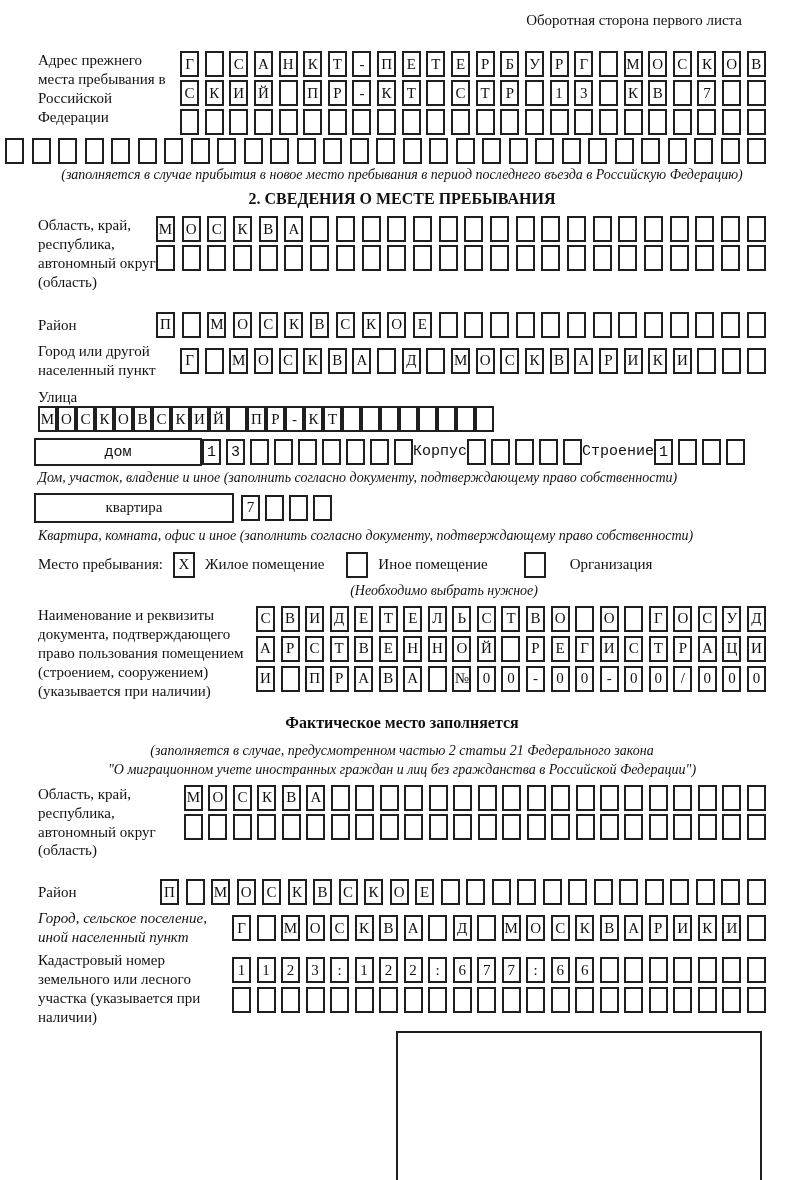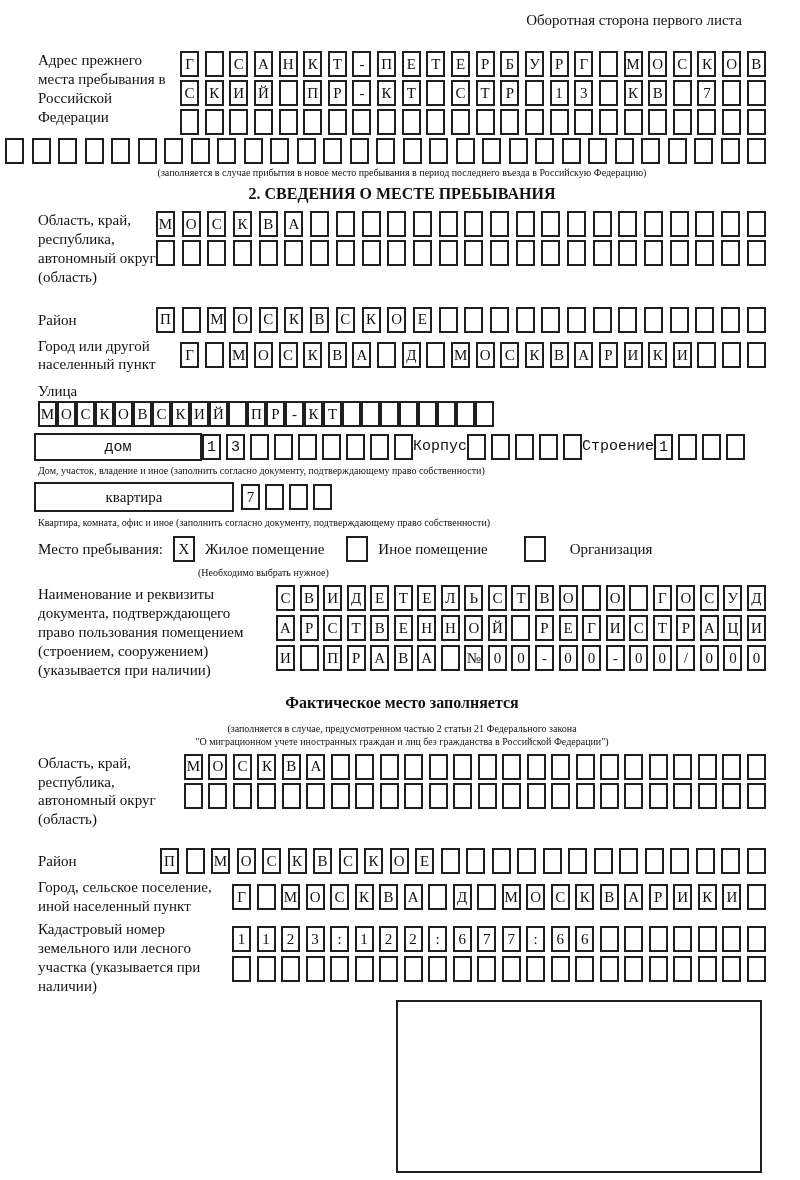--- a/index.html
+++ b/index.html
@@ -26,21 +26,21 @@
     display: flex; align-items: center; justify-content: center;
     font-size: 15px; line-height: 1;
   }
 
   .widebox {
     border: 2px solid #1f1f1f; background: #fff;
     display: flex; align-items: center; justify-content: center;
     font-size: 15px; flex-shrink: 0;
   }
 
-  .caption { font-size: 10px; line-height: 1.3; }
+  .caption { font-size: 14px; line-height: 1.3; font-style: italic; }
   .caption-center { text-align: center; }
 
   .sec-title { text-align: center; font-weight: bold; font-size: 16px; }
 
   .chk {
     width: 22px; height: 26px; border: 2px solid #1f1f1f;
     display: flex; align-items: center; justify-content: center;
     font-size: 15px; flex-shrink: 0;
   }
 
@@ -369,23 +369,23 @@
 
   <div style="display:flex; align-items:center; gap:10px; margin-top:7px;">
     <div class="flabel">Место пребывания:</div>
     <div class="chk">X</div>
     <div class="flabel">Жилое помещение</div>
     <div class="chk" style="margin-left:12px;"></div>
     <div class="flabel">Иное помещение</div>
     <div class="chk" style="margin-left:26px;"></div>
     <div class="flabel" style="margin-left:14px;">Организация</div>
   </div>
-  <div class="caption" style="width:340px; margin-left:160px; text-align:left; margin-top:4px;">(Необходимо выбрать нужное)</div>
-
-  <div class="fline" style="margin-top:6px;gap:20px;">
+  <div class="caption" style="width:340px; margin-left:160px; text-align:right; margin-top:4px;">(Необходимо выбрать нужное)</div>
+
+  <div class="fline" style="margin-top:6px;">
     <div class="flabel" style="width:218px;">Наименование и реквизиты документа, подтверждающего право пользования помещением (строением, сооружением) (указывается при наличии)</div>
     <div class="rows" style="gap:4px;">
       <div class="row-sb">
           <span class="cell">С</span>
           <span class="cell">В</span>
           <span class="cell">И</span>
           <span class="cell">Д</span>
           <span class="cell">Е</span>
           <span class="cell">Т</span>
           <span class="cell">Е</span>
@@ -541,21 +541,21 @@
           <span class="cell"></span>
           <span class="cell"></span>
           <span class="cell"></span>
           <span class="cell"></span>
           <span class="cell"></span>
         </div>
       </div>
   </div>
 
   <div class="fline" style="margin-top:4px; align-items:center;">
-    <div class="flabel" style="width:194px;">Город, сельское поселение, иной населенный пункт</div>
+    <div class="flabel" style="width:194px;font-style:italic;">Город, сельское поселение, иной населенный пункт</div>
     <div class="rows">
         <div class="row-sb">
           <span class="cell">Г</span>
           <span class="cell"></span>
           <span class="cell">М</span>
           <span class="cell">О</span>
           <span class="cell">С</span>
           <span class="cell">К</span>
           <span class="cell">В</span>
           <span class="cell">А</span>

